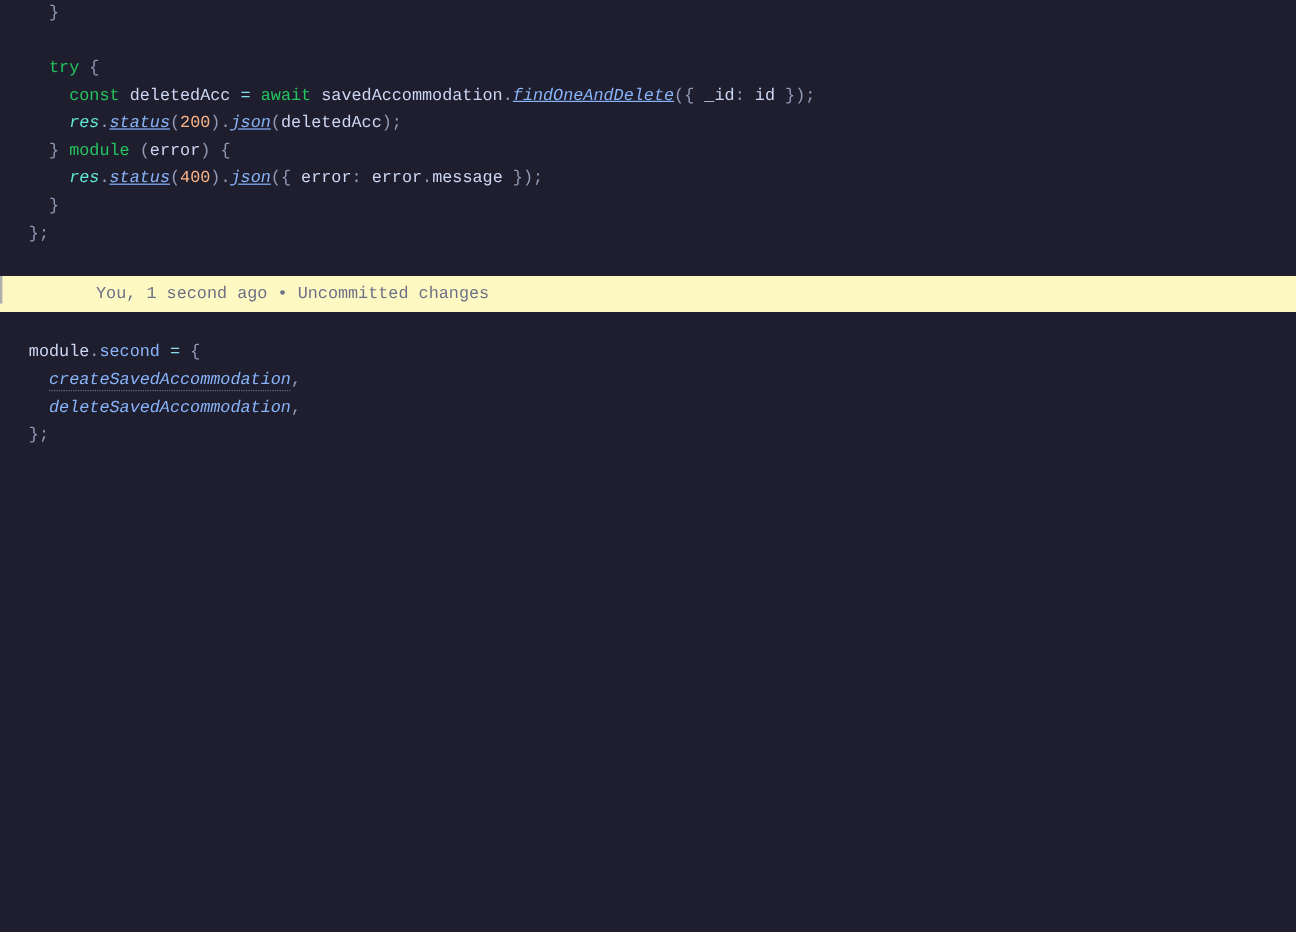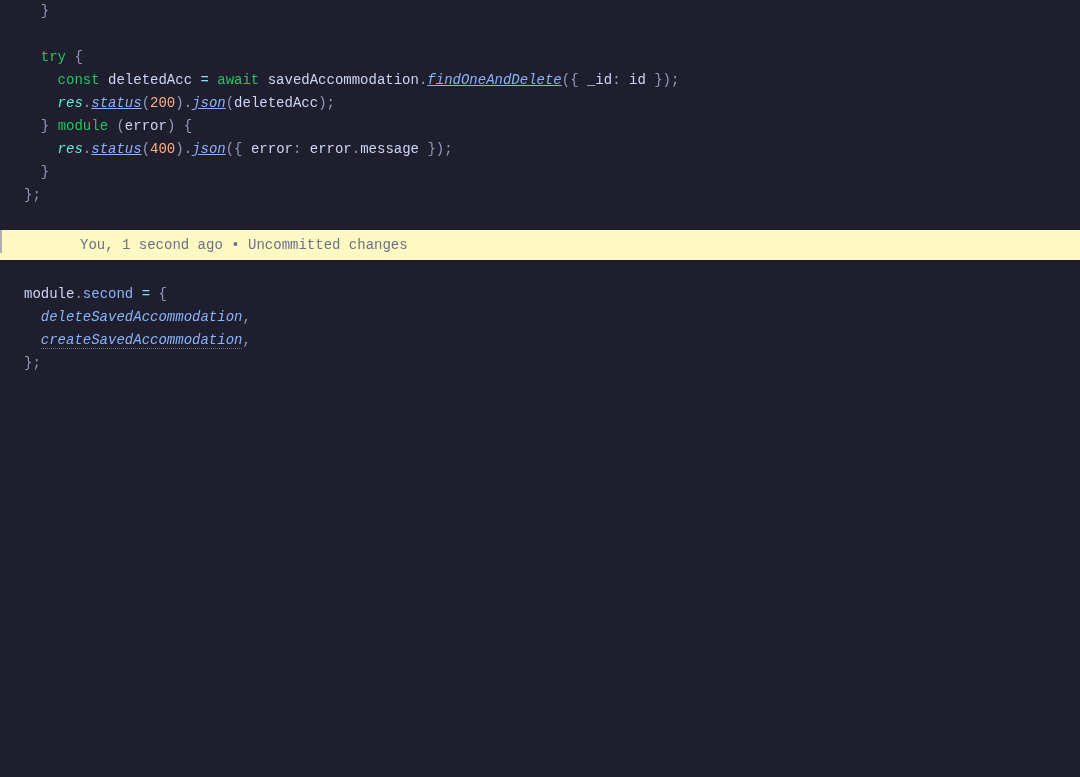--- a/index.html
+++ b/index.html
@@ -83,16 +83,16 @@
   <div class="line"><span class="plain">    </span><span class="var-italic">res</span><span class="dot">.</span><span class="fn-italic">status</span><span class="paren">(</span><span class="num">400</span><span class="paren">)</span><span class="dot">.</span><span class="fn-italic">json</span><span class="paren">({ </span><span class="plain">error</span><span class="colon">:</span><span class="plain"> error</span><span class="dot">.</span><span class="plain">message </span><span class="paren">});</span></div>
   <div class="line"><span class="brace">  }</span></div>
   <div class="line"><span class="brace">};</span></div>
   <div class="blank-line"></div>
   <div class="gitlens-line">
     <div class="gitlens-cursor"></div>
     <span class="gitlens-text">You, 1 second ago • Uncommitted changes</span>
   </div>
   <div class="blank-line"></div>
   <div class="line"><span class="module-kw">module</span><span class="dot">.</span><span class="obj-prop">second </span><span class="eq">=</span><span class="brace"> {</span></div>
+  <div class="line"><span class="plain">  </span><span class="export-prop dotted-underline">createSavedAccommodation</span><span class="comma">,</span></div>
   <div class="line"><span class="plain">  </span><span class="export-prop">deleteSavedAccommodation</span><span class="comma">,</span></div>
-  <div class="line"><span class="plain">  </span><span class="export-prop dotted-underline">createSavedAccommodation</span><span class="comma">,</span></div>
   <div class="line"><span class="brace">};</span></div>
 </div>
 
 </body></html>

